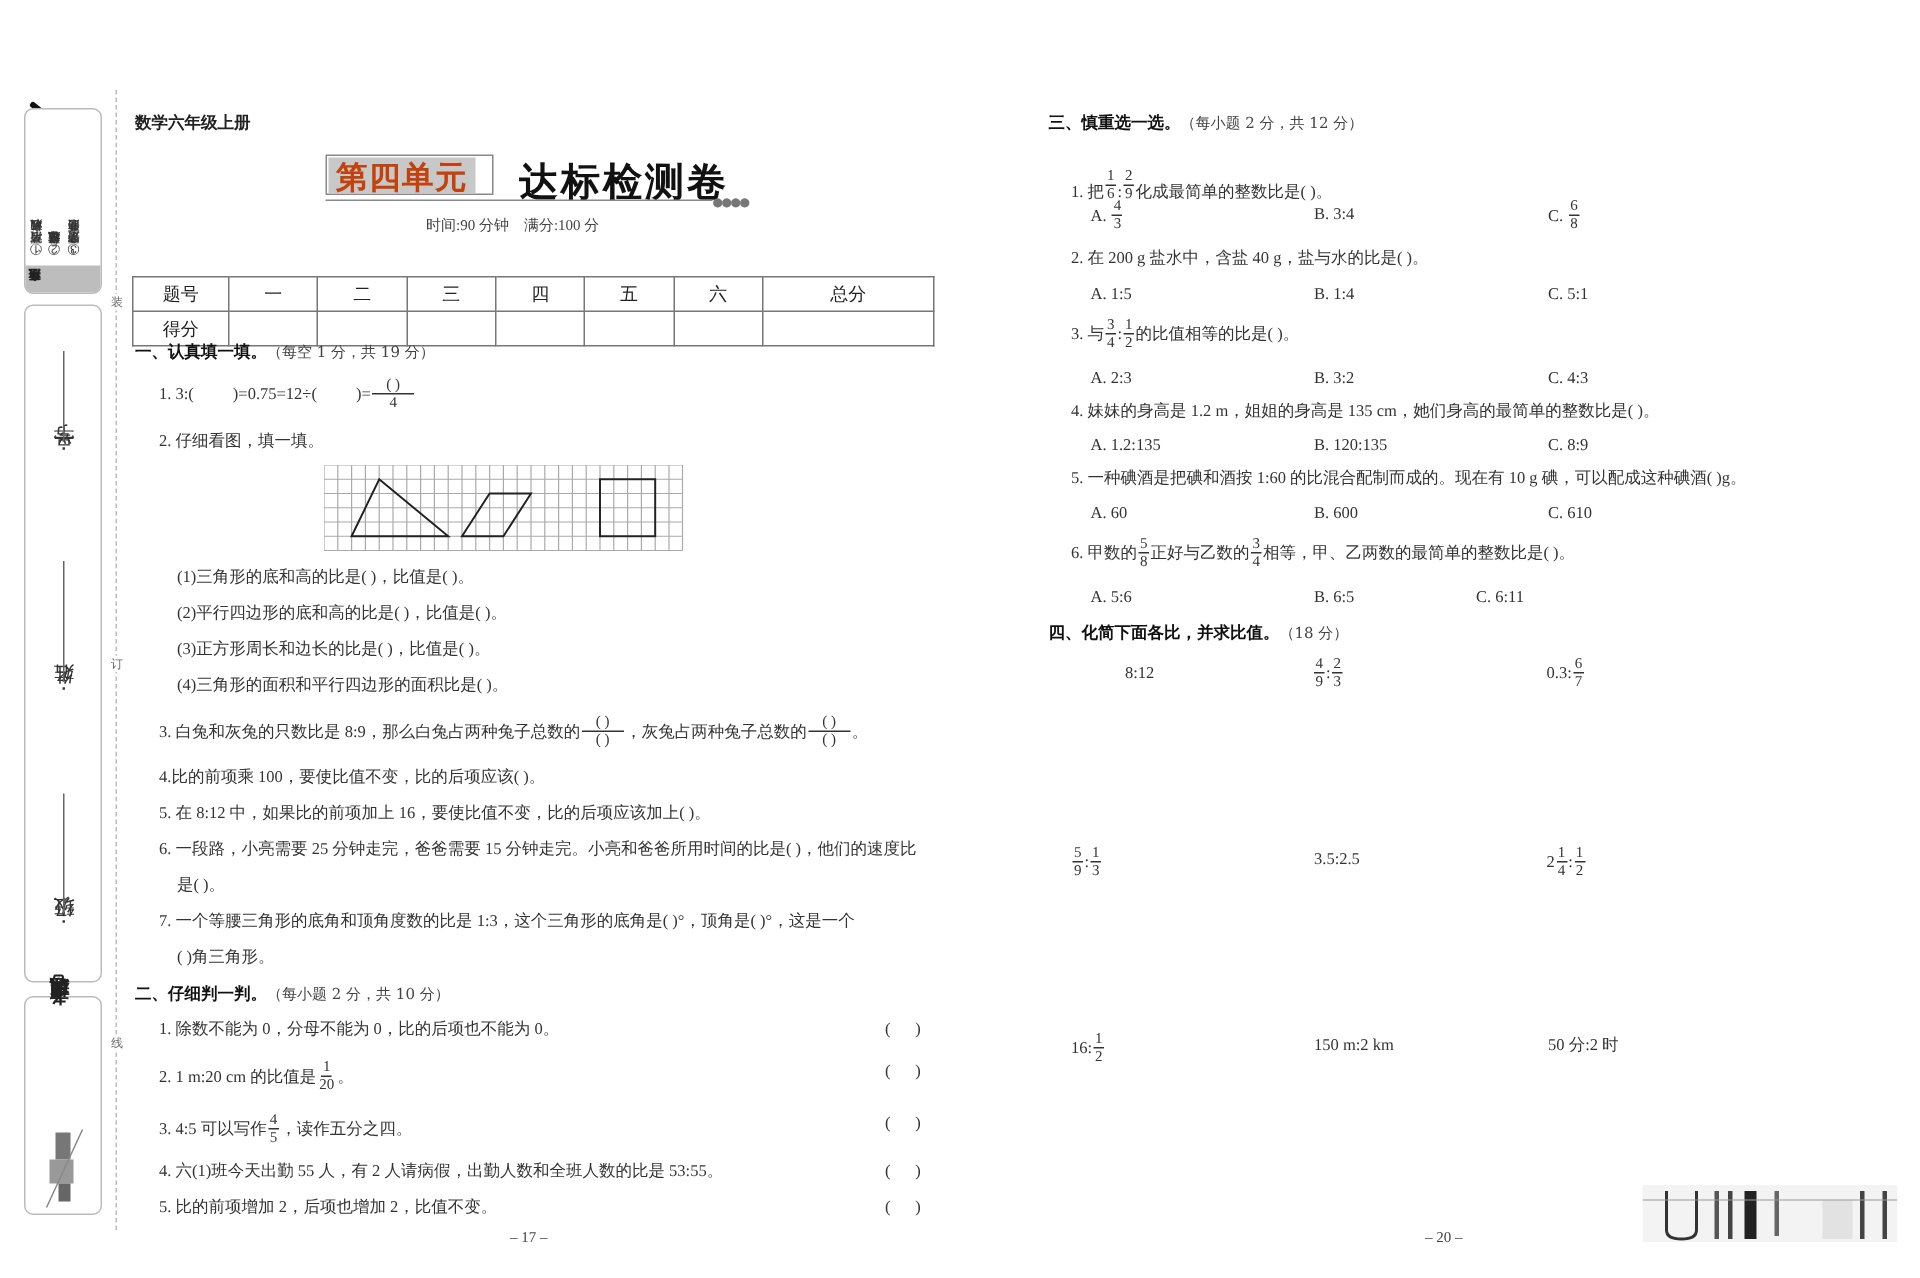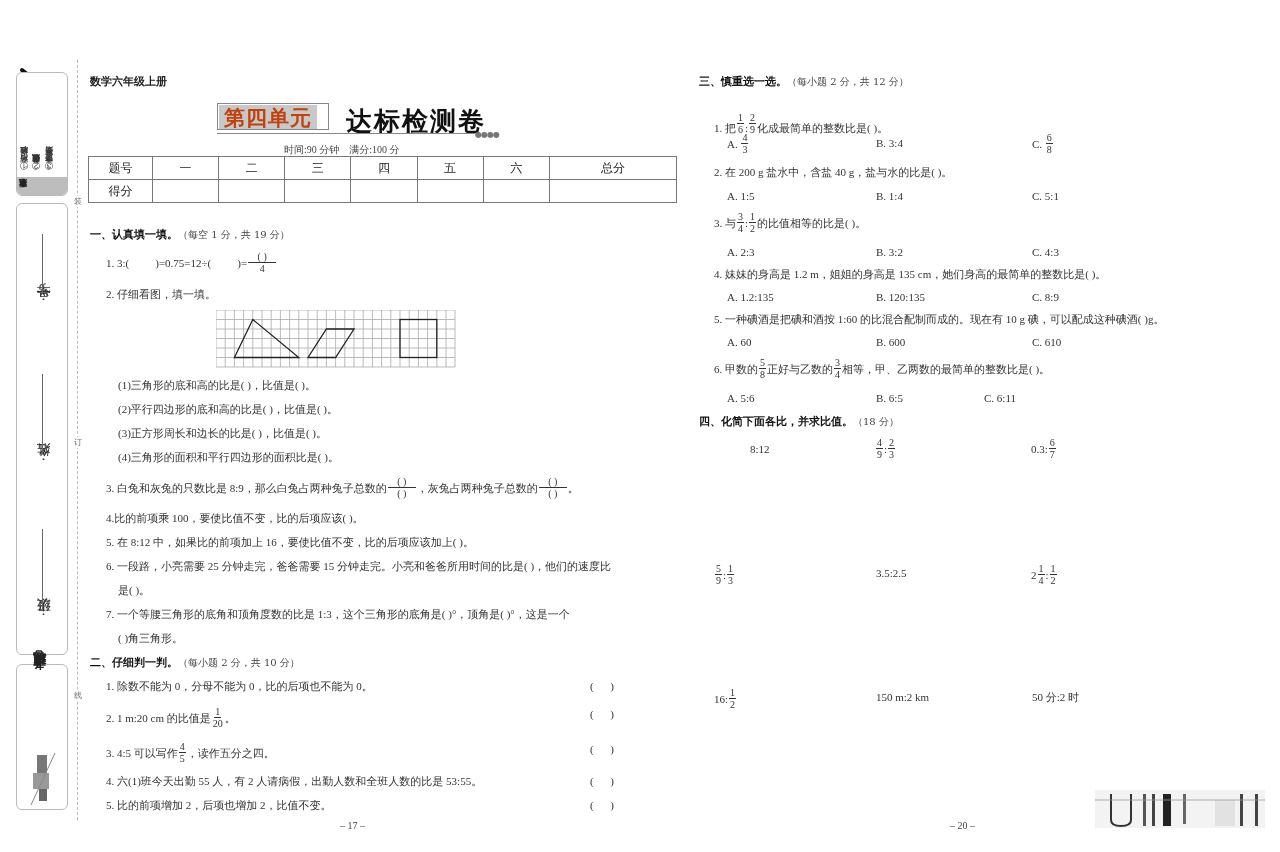--- a/index.html
+++ b/index.html
@@ -14,21 +14,21 @@
   .frac { display: inline-flex; flex-direction: column; align-items: center; vertical-align: middle; font-size: 10px; line-height: 11px; margin: 0 1px; }
   .frac .n { border-bottom: 1px solid #333; padding: 0 1px; }
   .frac .d { padding: 0 1px; }
   .frac.wide .n, .frac.wide .d { min-width: 28px; text-align: center; }
   .blank { display: inline-block; width: 26px; }
   
   .strip-box { position: absolute; left: 16px; border: 1px solid #bbb; border-radius: 6px; background: #fff; }
   .vtext { writing-mode: vertical-rl; transform: rotate(180deg); white-space: nowrap; }
   .dotted-line { position: absolute; left: 77px; top: 60px; width: 0; height: 760px; border-left: 1px dashed #bbb; }
   
-  table.score { border-collapse: collapse; position: absolute; left: 88px; top: 156px; width: 589px; }
+  table.score { border-collapse: collapse; position: absolute; left: 88px; top: 184px; width: 535px; }
   table.score td { border: 1px solid #777; height: 23px; text-align: center; font-size: 12px; font-family: "DejaVu Sans", sans-serif; color: #222; }
   table.score td.hd { width: 64px; }
   .paren-pair { font-size: 11px; color: #333; }
   .title-box { position: absolute; left: 217px; top: 103px; width: 112px; height: 27px; border: 1px solid #888; }
   .title-grey { position: absolute; left: 219px; top: 105px; width: 98px; height: 24px; background: #c8c8c8; }
 </style>
 </head>
 <body>
 
 <div>

